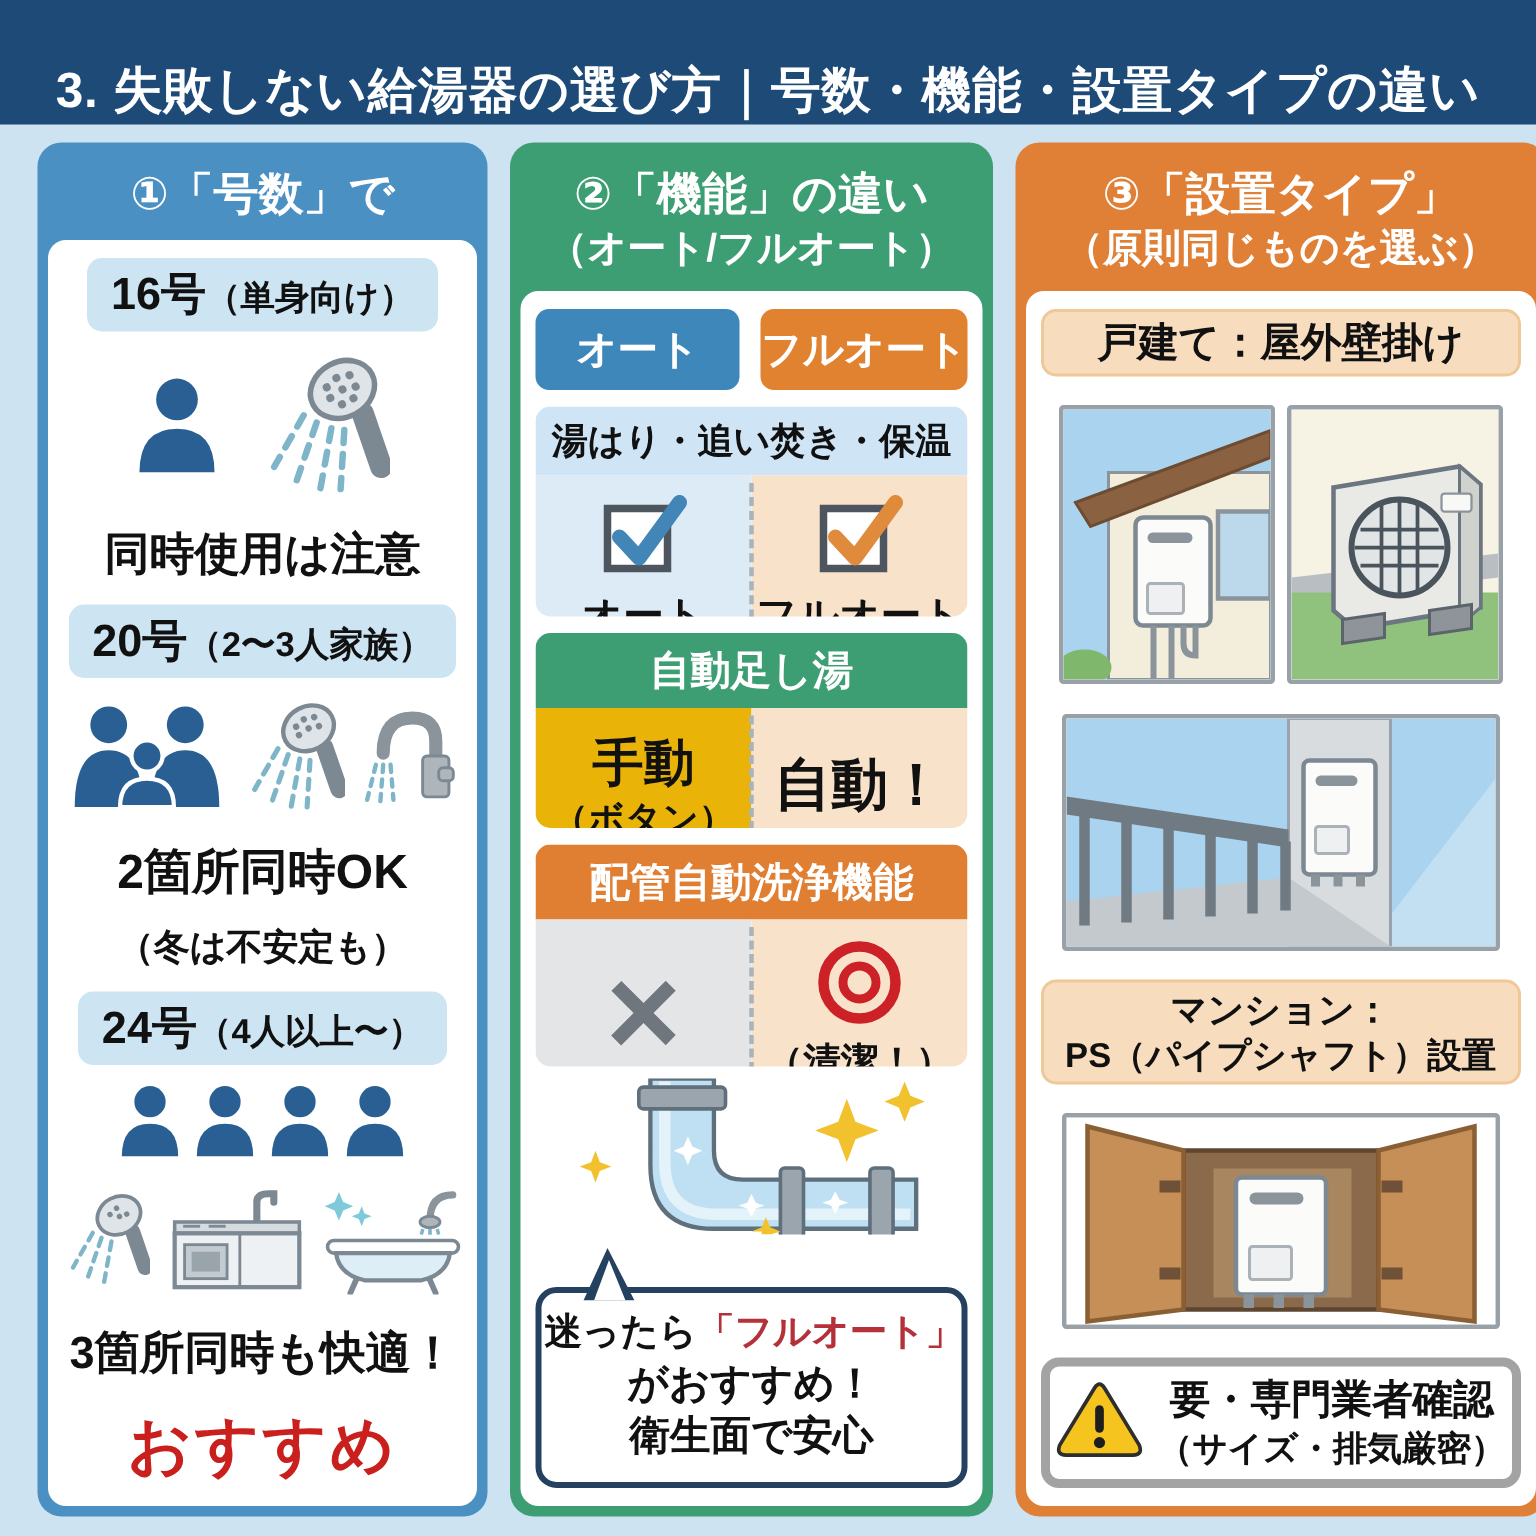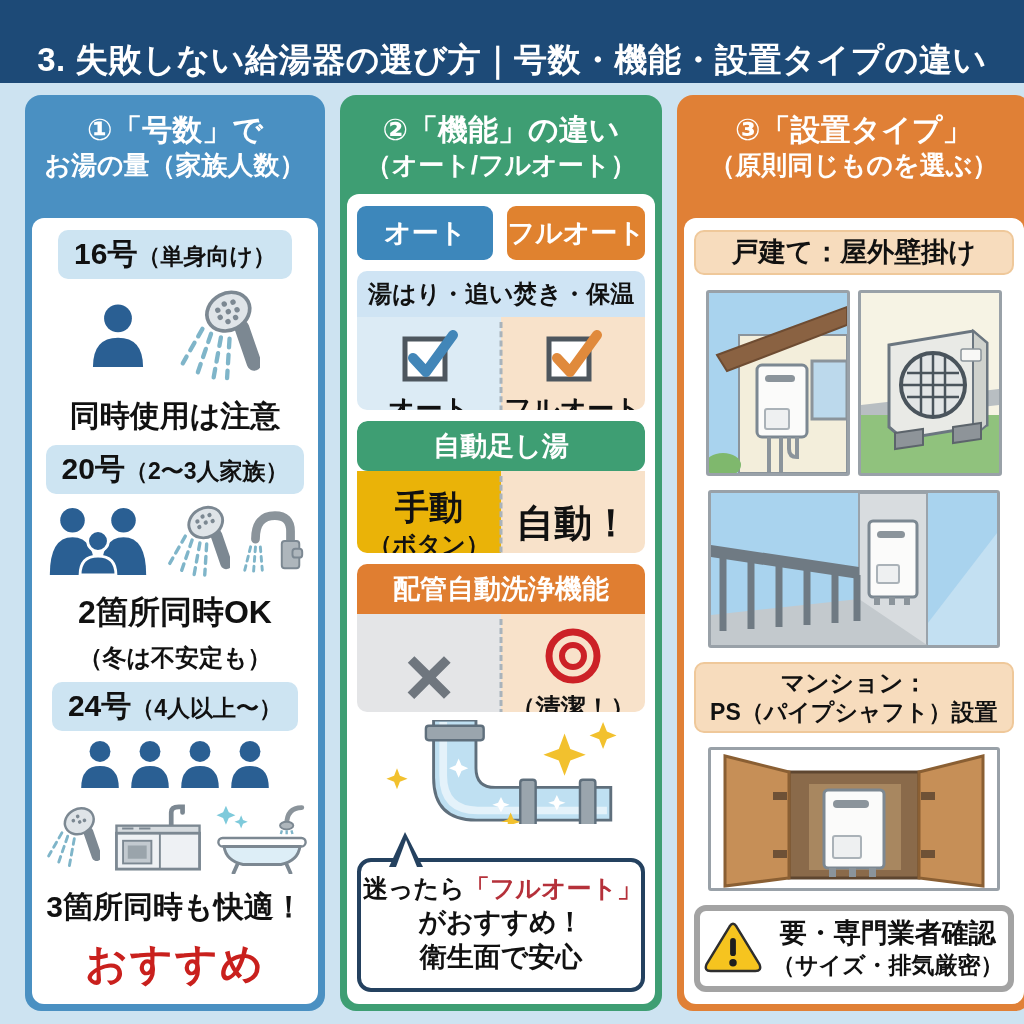--- a/index.html
+++ b/index.html
@@ -25,21 +25,21 @@
   .card-blue{background:#4a90c2;}
   .card-green{background:#3e9e73;}
   .card-orange{background:#e08036;}
   .card-header{color:#fff;text-align:center;font-weight:bold;padding:9px 0 11px;line-height:1.28;}
   .card-header .l1{font-size:30px;display:block;}
   .card-header .l2{font-size:26px;display:block;}
   .card-body{
     background:#fff;border-radius:12px;flex:1;padding:12px 10px;box-sizing:border-box;
     display:flex;flex-direction:column;align-items:center;overflow:hidden;
   }
-  .card-body.spread{justify-content:space-between;margin-top:24px;}
+  .card-body.spread{justify-content:space-between;}
 
   
   .pill{
     background:#cde4f2;border-radius:10px;padding:4px 16px;font-weight:bold;color:#111;
     white-space:nowrap;text-align:center;
   }
   .pill .num{font-size:30px;}
   .pill .note{font-size:23px;}
   .icon-row{display:flex;align-items:center;justify-content:center;gap:26px;}
   .icon-row.tight{gap:12px;}
@@ -50,21 +50,21 @@
 
   
   .badges-row{display:grid;grid-template-columns:1fr 1fr;gap:14px;width:100%;}
   .badge{border-radius:9px;color:#fff;font-weight:bold;font-size:27px;text-align:center;
     padding:9px 0;white-space:nowrap;}
   .badge-auto{background:#3d87bb;}
   .badge-full{background:#e0822f;}
   .cmp{width:100%;border-radius:10px;overflow:hidden;margin-top:11px;}
   .cmp-title{font-weight:bold;text-align:center;padding:7px 0;white-space:nowrap;}
   .cmp1 .cmp-title{background:#cfe4f4;color:#111;font-size:24px;}
-  .cmp2 .cmp-title{background:#3e9e73;color:#fff;font-size:27px;border-radius:11px;}
+  .cmp2 .cmp-title{background:#3e9e73;color:#fff;font-size:27px;}
   .cmp3 .cmp-title{background:#e07e31;color:#fff;font-size:27px;}
   .cmp-cells{display:grid;grid-template-columns:1fr 1fr;position:relative;}
   .cmp-cells::after{
     content:"";position:absolute;left:50%;top:5px;bottom:5px;
     border-left:3px dashed #a9b3bb;transform:translateX(-50%);
   }
   .cell{display:flex;flex-direction:column;align-items:center;justify-content:center;
     gap:2px;padding:8px 2px;min-height:100px;}
   .cmp1 .cell-l{background:#dcebf5;}
   .cmp2 .cell-l{background:#eab308;}
@@ -107,21 +107,20 @@
 
 <div class="title-bar">
   <h1>3. 失敗しない給湯器の選び方｜号数・機能・設置タイプの違い</h1>
 </div>
 
 <div class="columns">
 
   <div class="card card-blue">
     <div class="card-header">
       <span class="l1">①「号数」で</span>
-      <span class="l2">お湯の量（家族人数）</span>
     </div>
     <div class="card-body spread">
 
       <div class="pill">
         <span class="num">16号</span><span class="note">（単身向け）</span>
       </div>
       <div class="icon-row">
         <span>
           <svg width="56" height="64" viewBox="0 0 40 46">
               <circle cx="20" cy="11" r="10" fill="#2a5f93"></circle>

